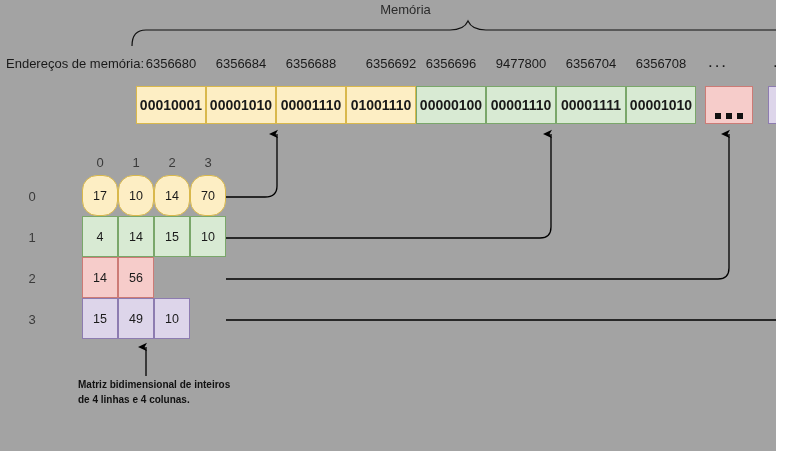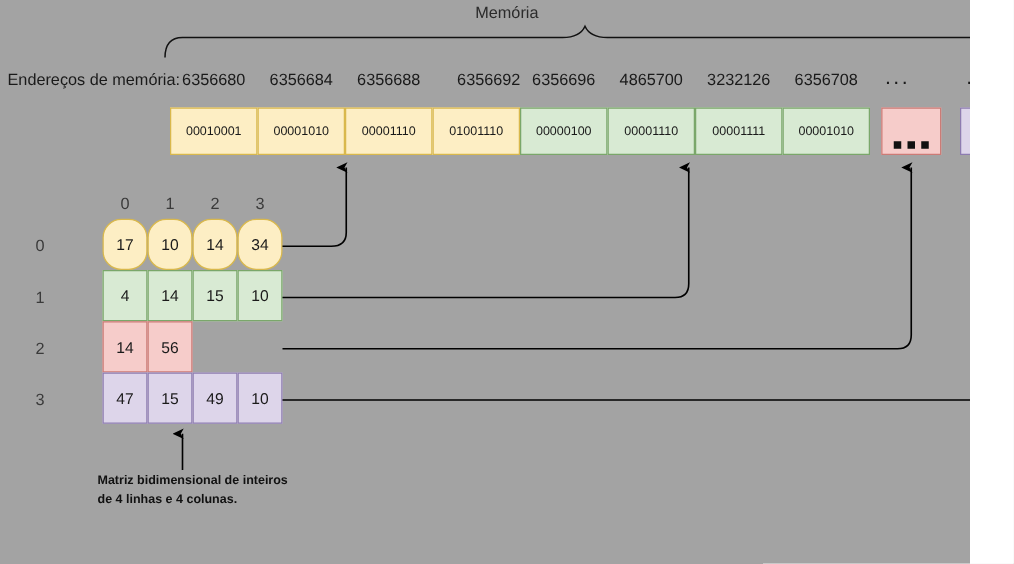--- a/index.html
+++ b/index.html
@@ -50,23 +50,24 @@
   }
 
   
   .mcell {
     top: 86px;
     height: 38px;
     box-sizing: border-box;
     display: flex;
     align-items: center;
     justify-content: center;
-    font-size: 10px;
+    font-size: 14px;
     color: #1a1a1a;
     border: 1px solid;
+    font-weight: bold;
   }
   .mcell.yellow { background: #fdeec4; border-color: #d9b84c; }
   .mcell.green  { background: #d8ead3; border-color: #7aa76a; }
 
   .mbox {
     top: 86px;
     height: 38px;
     width: 48px;
     box-sizing: border-box;
     border: 1px solid;
@@ -140,22 +141,22 @@
     </svg>
   </div>
 
   <div class="abs" id="address-label">Endereços de memória:</div>
 
   <div class="abs addr" style="left:136px;width:70px">6356680</div>
   <div class="abs addr" style="left:206px;width:70px">6356684</div>
   <div class="abs addr" style="left:276px;width:70px">6356688</div>
   <div class="abs addr" style="left:356px;width:70px">6356692</div>
   <div class="abs addr" style="left:416px;width:70px">6356696</div>
-  <div class="abs addr" style="left:486px;width:70px">4865700</div>
-  <div class="abs addr" style="left:556px;width:70px">3232126</div>
+  <div class="abs addr" style="left:486px;width:70px">9477800</div>
+  <div class="abs addr" style="left:556px;width:70px">6356704</div>
   <div class="abs addr" style="left:626px;width:70px">6356708</div>
   <div class="abs addr-ellipsis" style="left:694px;width:48px">...</div>
   <div class="abs addr-ellipsis" style="left:759px;width:48px">...</div>
 
   <div class="abs mcell yellow" style="left:136px;width:70px">00010001</div>
   <div class="abs mcell yellow" style="left:206px;width:70px">00001010</div>
   <div class="abs mcell yellow" style="left:276px;width:70px">00001110</div>
   <div class="abs mcell yellow" style="left:346px;width:70px">01001110</div>
   <div class="abs mcell green" style="left:416px;width:70px">00000100</div>
   <div class="abs mcell green" style="left:486px;width:70px">00001110</div>
@@ -185,34 +186,33 @@
   <div class="abs row-head" style="top:189px">0</div>
   <div class="abs row-head" style="top:230px">1</div>
   <div class="abs row-head" style="top:271px">2</div>
   <div class="abs row-head" style="top:312px">3</div>
 
   <div class="abs" id="matrix">
     <div class="mrow">
       <div class="mx r0">17</div>
       <div class="mx r0">10</div>
       <div class="mx r0">14</div>
-      <div class="mx r0">34</div>
+      <div class="mx r0">70</div>
     </div>
     <div class="mrow">
       <div class="mx r1">4</div>
       <div class="mx r1">14</div>
       <div class="mx r1">15</div>
       <div class="mx r1">10</div>
     </div>
     <div class="mrow">
       <div class="mx r2">14</div>
       <div class="mx r2">56</div>
     </div>
     <div class="mrow">
-      <div class="mx r3">47</div>
       <div class="mx r3">15</div>
       <div class="mx r3">49</div>
       <div class="mx r3">10</div>
     </div>
   </div>
 
   <svg class="abs" id="connectors" width="811" height="451">
     <defs>
       <marker id="ah" markerWidth="9" markerHeight="9" refX="4.4" refY="8" orient="auto" markerUnits="userSpaceOnUse">
         <path d="M4.4 0 L8.6 9 L4.4 6.6 L0.2 9 Z" fill="#000"></path>

